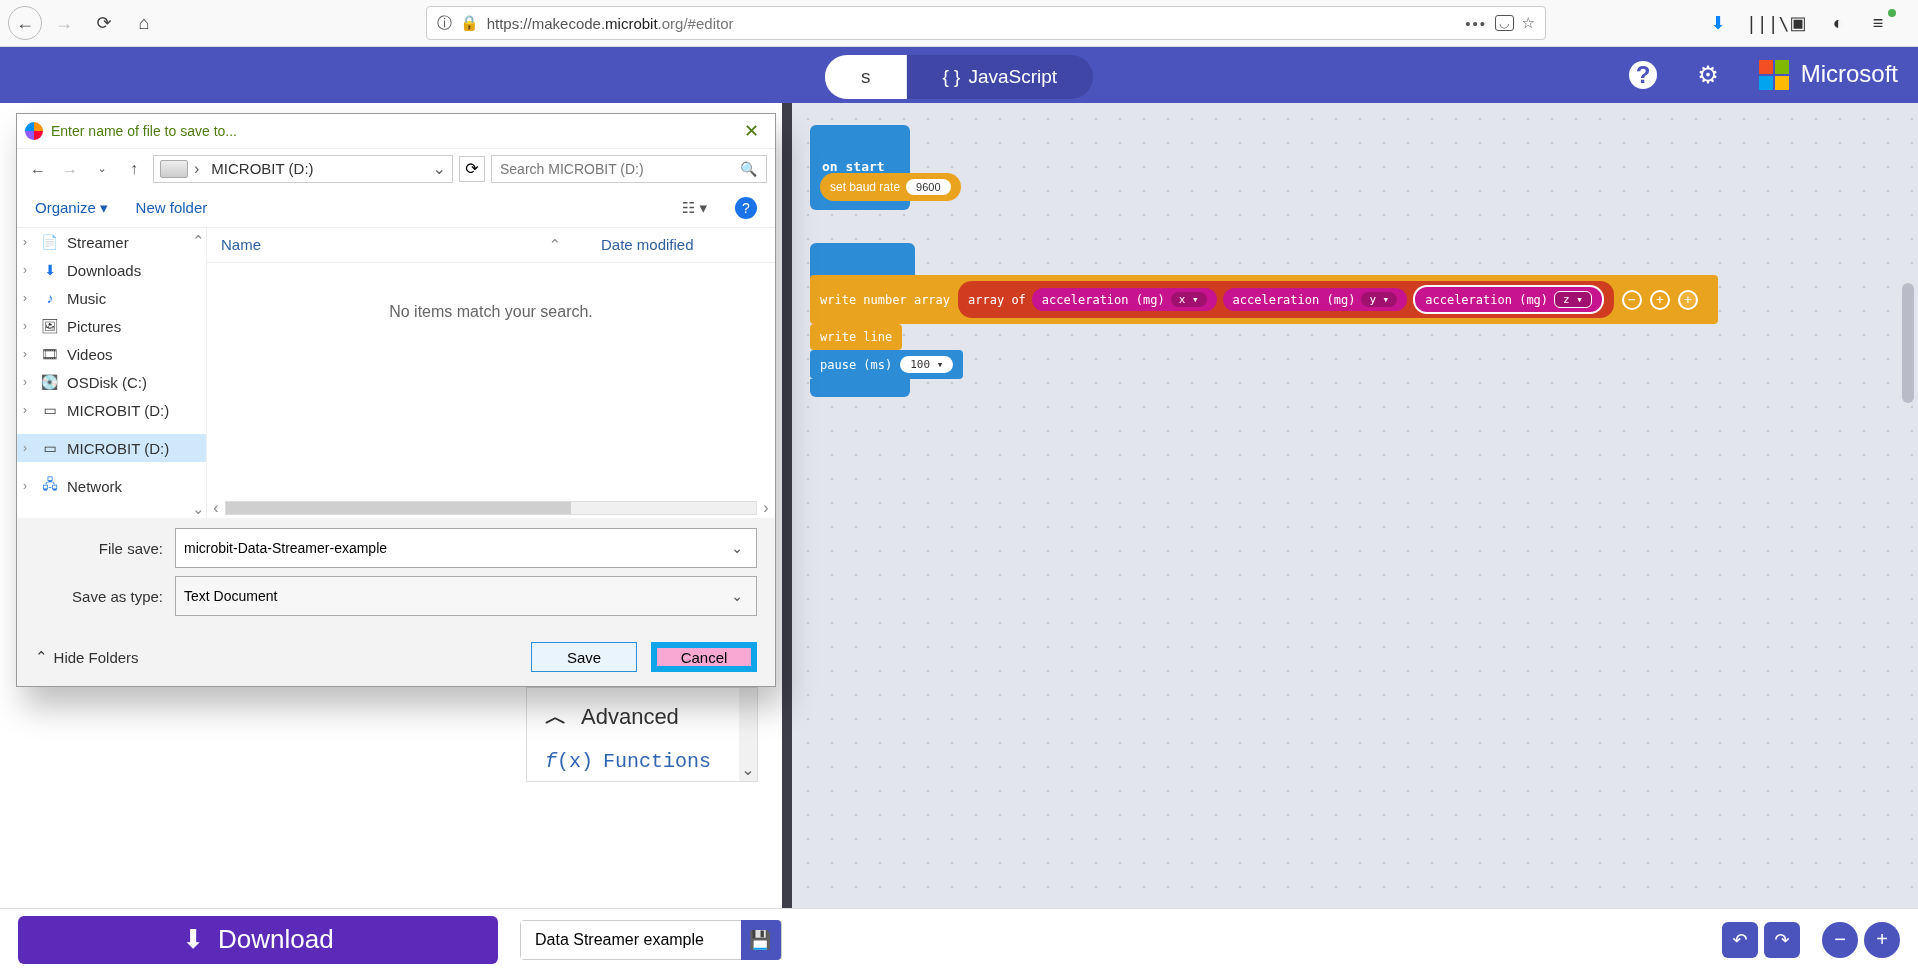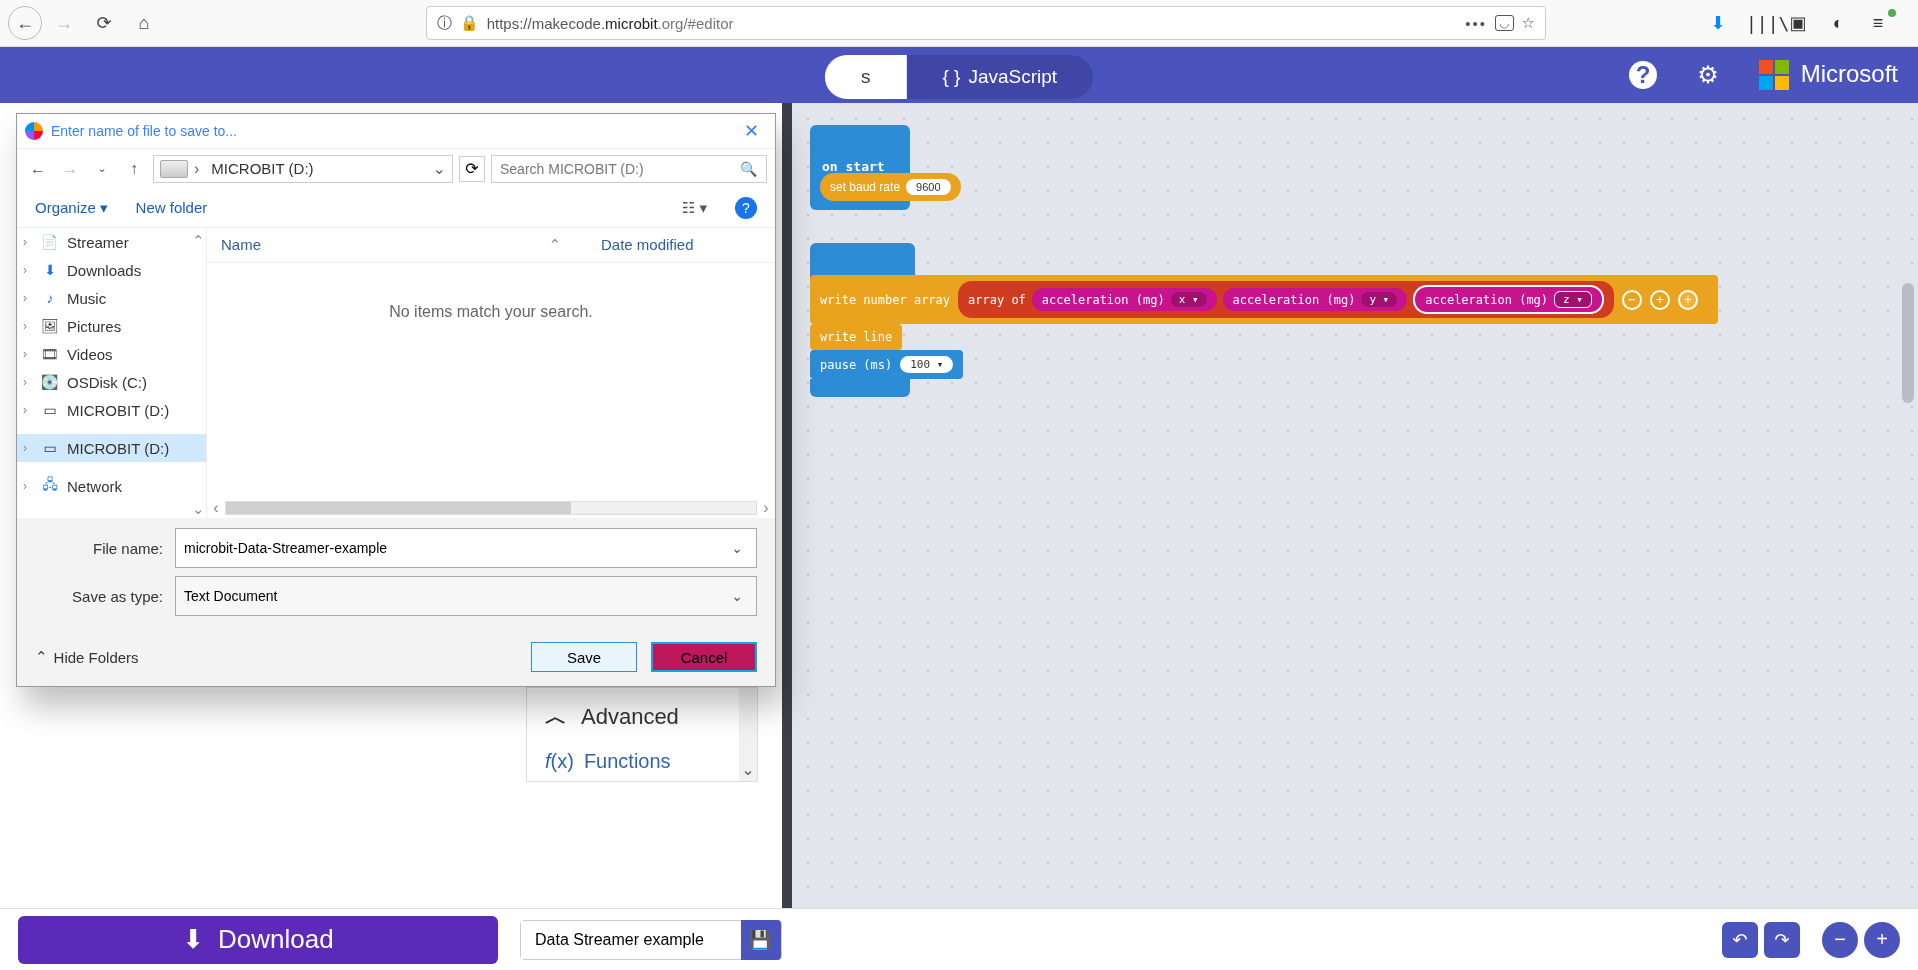--- a/index.html
+++ b/index.html
@@ -161,21 +161,21 @@
   }
   .circ-btn { width:20px;height:20px;border-radius:50%;border:2px solid #fff;display:flex;align-items:center;justify-content:center;font-size:13px;}
 
   
   .adv-strip {
     position:absolute; left:526px; top:640px;
     width:232px;
     background:#fff; border:1px solid #ddd;
   }
   .adv-strip .adv { padding:14px 18px; display:flex; align-items:center; gap:14px; font-size:22px; color:#333; cursor:pointer;}
-  .adv-strip .fn { padding:4px 18px 8px; color:#2f64b0; font-size:20px; display:flex;gap:10px;align-items:center;}
+  .adv-strip .fn { padding:4px 18px 8px; color:#2f64b0; font-size:20px; display:flex;gap:10px;align-items:center;font-family:Liberation Mono, monospace;}
   .adv-scroll { position:absolute; right:0; top:0; width:18px; height:100%; background:#f1f1f1;}
   .adv-scroll .thumb{position:absolute;left:2px;bottom:4px;width:14px;height:16px;display:flex;align-items:center;justify-content:center;color:#666;}
 
   
   .bottom-bar {
     position:absolute; left:0; right:0; bottom:0; height:62px;
     background:#fff; border-top:1px solid #ddd;
     display:flex; align-items:center; padding:0 18px; gap:22px;
   }
   .download-btn {
@@ -205,21 +205,21 @@
     position:absolute;
     left:16px; top:66px;
     width:760px; height:574px;
     background:#fff;
     border:1px solid #999;
     box-shadow: 8px 20px 30px rgba(0,0,0,.25);
     display:flex; flex-direction:column;
   }
   .dlg-title {
     height:34px; display:flex; align-items:center; gap:8px; padding:0 8px;
-    font-size:14px; color:#3b82f6;
+    font-size:14px; color:#4d7c0f;
   }
   .dlg-title .ff { width:18px;height:18px;border-radius:50%;
     background: conic-gradient(#ff9500 0 25%, #ff0039 0 50%, #9059ff 0 75%, #0090ed 0 100%);}
   .dlg-title .x { margin-left:auto; font-size:18px; padding:4px 8px; cursor:pointer;}
   .dlg-nav {
     height:40px; display:flex; align-items:center; padding:0 8px; gap:6px;
     border-top:1px solid #eee;
   }
   .dlg-nav .nbtn{width:26px;height:26px;display:flex;align-items:center;justify-content:center;color:#555;cursor:pointer;font-size:16px;}
   .dlg-nav .drive{width:28px;height:18px;background:linear-gradient(#eee,#ccc);border:1px solid #aaa;border-radius:2px;}
@@ -256,21 +256,21 @@
   .dlg-fields{background:#f3f3f3;padding:10px 18px 8px;}
   .fld{display:flex;align-items:center;margin-bottom:8px;}
   .fld label{width:140px;text-align:right;padding-right:12px;font-size:15px;color:#333;}
   .fld .inp{flex:1;height:40px;border:1px solid #aaa;background:#fff;padding:0 8px;font-size:14px;display:flex;align-items:center;}
   .fld .inp input{border:none;outline:none;flex:1;font-size:14px;}
   .fld .dd-caret{width:22px;text-align:center;color:#555;cursor:pointer;}
 
   .dlg-footer{background:#f3f3f3;padding:10px 18px 14px;display:flex;align-items:center;}
   .dlg-footer .hide{color:#333;font-size:15px;cursor:pointer;display:flex;align-items:center;gap:6px;}
   .dlg-footer .spacer{flex:1;}
-  .dlg-footer button{width:106px;height:30px;border:2px solid #0ea5e9;background:#be185d;font-size:15px;cursor:pointer;}
+  .dlg-footer button{width:106px;height:30px;border:6px solid #0ea5e9;background:#f9a8d4;font-size:15px;cursor:pointer;}
   .dlg-footer button.primary{border:1px solid #2f8fd6;background:#eaf4fc;margin-right:14px;}
 
   .left-white {
     position:absolute; left:0; top:56px; width:782px; bottom:62px; background:#fff;
   }
 </style>
 </head>
 <body>
 
 <div class="browser-bar">
@@ -505,21 +505,21 @@
           <div class="lt">‹</div>
           <div class="track">
               <div class="thumb"></div>
             </div>
           <div class="rt">›</div>
         </div>
       </div>
     </div>
     <div class="dlg-fields">
       <div class="fld">
-        <label>File name:</label>
+        <label>File save:</label>
         <div class="inp">
           <input value="microbit-Data-Streamer-example" style="">
           <span class="dd-caret">⌄</span>
         </div>
       </div>
       <div class="fld">
         <label>Save as type:</label>
         <div class="inp" style="background:#f7f7f7;">
           <span style="flex:1;">Text Document</span>
           <span class="dd-caret">⌄</span>

